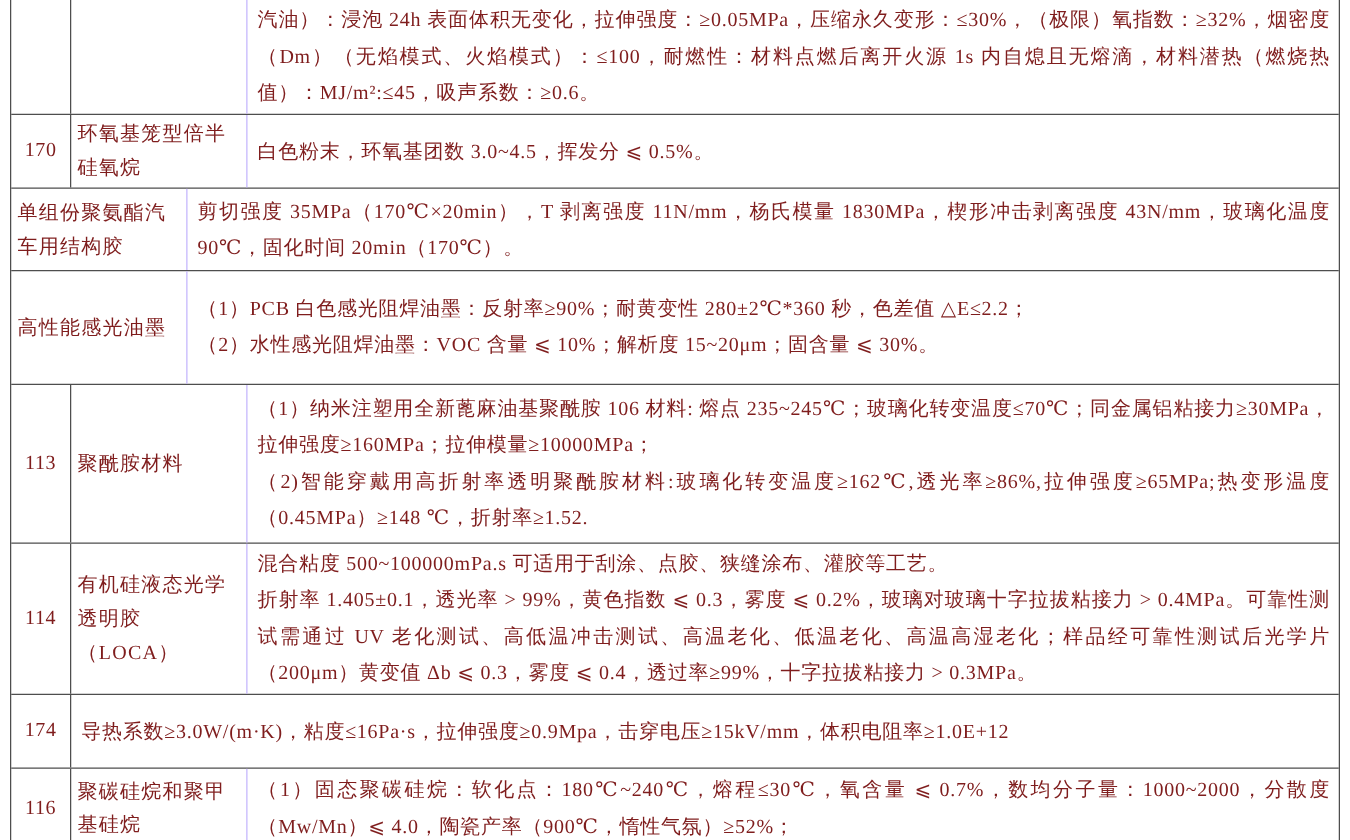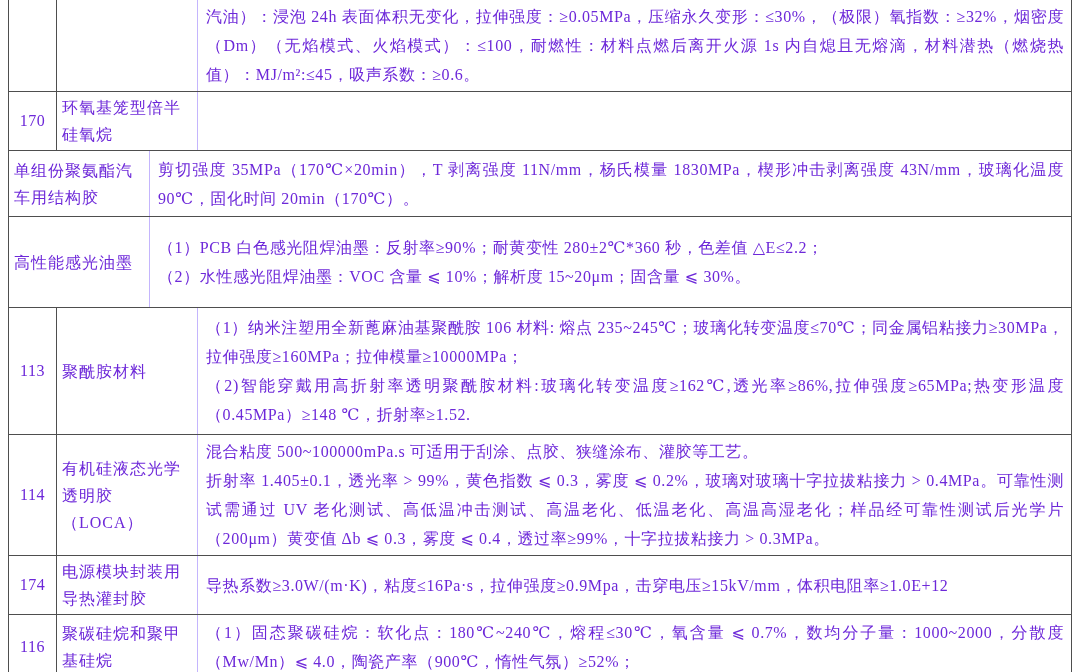--- a/index.html
+++ b/index.html
@@ -7,21 +7,21 @@
     padding: 0;
     background: #ffffff;
   }
   .page {
     position: relative;
     width: 1080px;
     height: 672px;
     overflow: hidden;
     background: #ffffff;
     font-family: "Liberation Serif", "DejaVu Serif", serif;
-    color: #6d28d9;
+    color: #7f1d1d;
   }
   .spec-table {
     position: absolute;
     left: 8px;
     top: 0;
     width: 1064px;
     box-sizing: border-box;
     border-left: 1px solid #4e4e4e;
     border-right: 1px solid #4e4e4e;
     border-bottom: 1px solid #4e4e4e;
@@ -92,20 +92,23 @@
       <div class="cell c-id"></div>
       <div class="cell c-name"></div>
       <div class="cell c-desc">
         <p>汽油）：浸泡 24h 表面体积无变化，拉伸强度：≥0.05MPa，压缩永久变形：≤30%，（极限）氧指数：≥32%，烟密度（Dm）（无焰模式、火焰模式）：≤100，耐燃性：材料点燃后离开火源 1s 内自熄且无熔滴，材料潜热（燃烧热值）：MJ/m²:≤45，吸声系数：≥0.6。</p>
       </div>
     </div>
 
     <div class="row r1">
       <div class="cell c-id">170</div>
       <div class="cell c-name">环氧基笼型倍半硅氧烷</div>
+      <div class="cell c-desc">
+        <p>白色粉末，环氧基团数 3.0~4.5，挥发分 ⩽ 0.5%。</p>
+      </div>
     </div>
 
     <div class="row r2">
       <div class="cell c-name">单组份聚氨酯汽车用结构胶</div>
       <div class="cell c-desc">
         <p>剪切强度 35MPa（170℃×20min），T 剥离强度 11N/mm，杨氏模量 1830MPa，楔形冲击剥离强度 43N/mm，玻璃化温度 90℃，固化时间 20min（170℃）。</p>
       </div>
     </div>
 
     <div class="row r3">
@@ -129,21 +132,20 @@
       <div class="cell c-id">114</div>
       <div class="cell c-name">有机硅液态光学透明胶（LOCA）</div>
       <div class="cell c-desc">
         <p>混合粘度 500~100000mPa.s 可适用于刮涂、点胶、狭缝涂布、灌胶等工艺。</p>
         <p>折射率 1.405±0.1，透光率 &gt; 99%，黄色指数 ⩽ 0.3，雾度 ⩽ 0.2%，玻璃对玻璃十字拉拔粘接力 &gt; 0.4MPa。可靠性测试需通过 UV 老化测试、高低温冲击测试、高温老化、低温老化、高温高湿老化；样品经可靠性测试后光学片（200μm）黄变值 Δb ⩽ 0.3，雾度 ⩽ 0.4，透过率≥99%，十字拉拔粘接力 &gt; 0.3MPa。</p>
       </div>
     </div>
 
     <div class="row r6">
       <div class="cell c-id">174</div>
-      <div class="cell c-name">电源模块封装用导热灌封胶</div>
       <div class="cell c-desc">
         <p>导热系数≥3.0W/(m·K)，粘度≤16Pa·s，拉伸强度≥0.9Mpa，击穿电压≥15kV/mm，体积电阻率≥1.0E+12</p>
       </div>
     </div>
 
     <div class="row r7">
       <div class="cell c-id">116</div>
       <div class="cell c-name">聚碳硅烷和聚甲基硅烷</div>
       <div class="cell c-desc">
         <p>（1）固态聚碳硅烷：软化点：180℃~240℃，熔程≤30℃，氧含量 ⩽ 0.7%，数均分子量：1000~2000，分散度（Mw/Mn）⩽ 4.0，陶瓷产率（900℃，惰性气氛）≥52%；</p>

